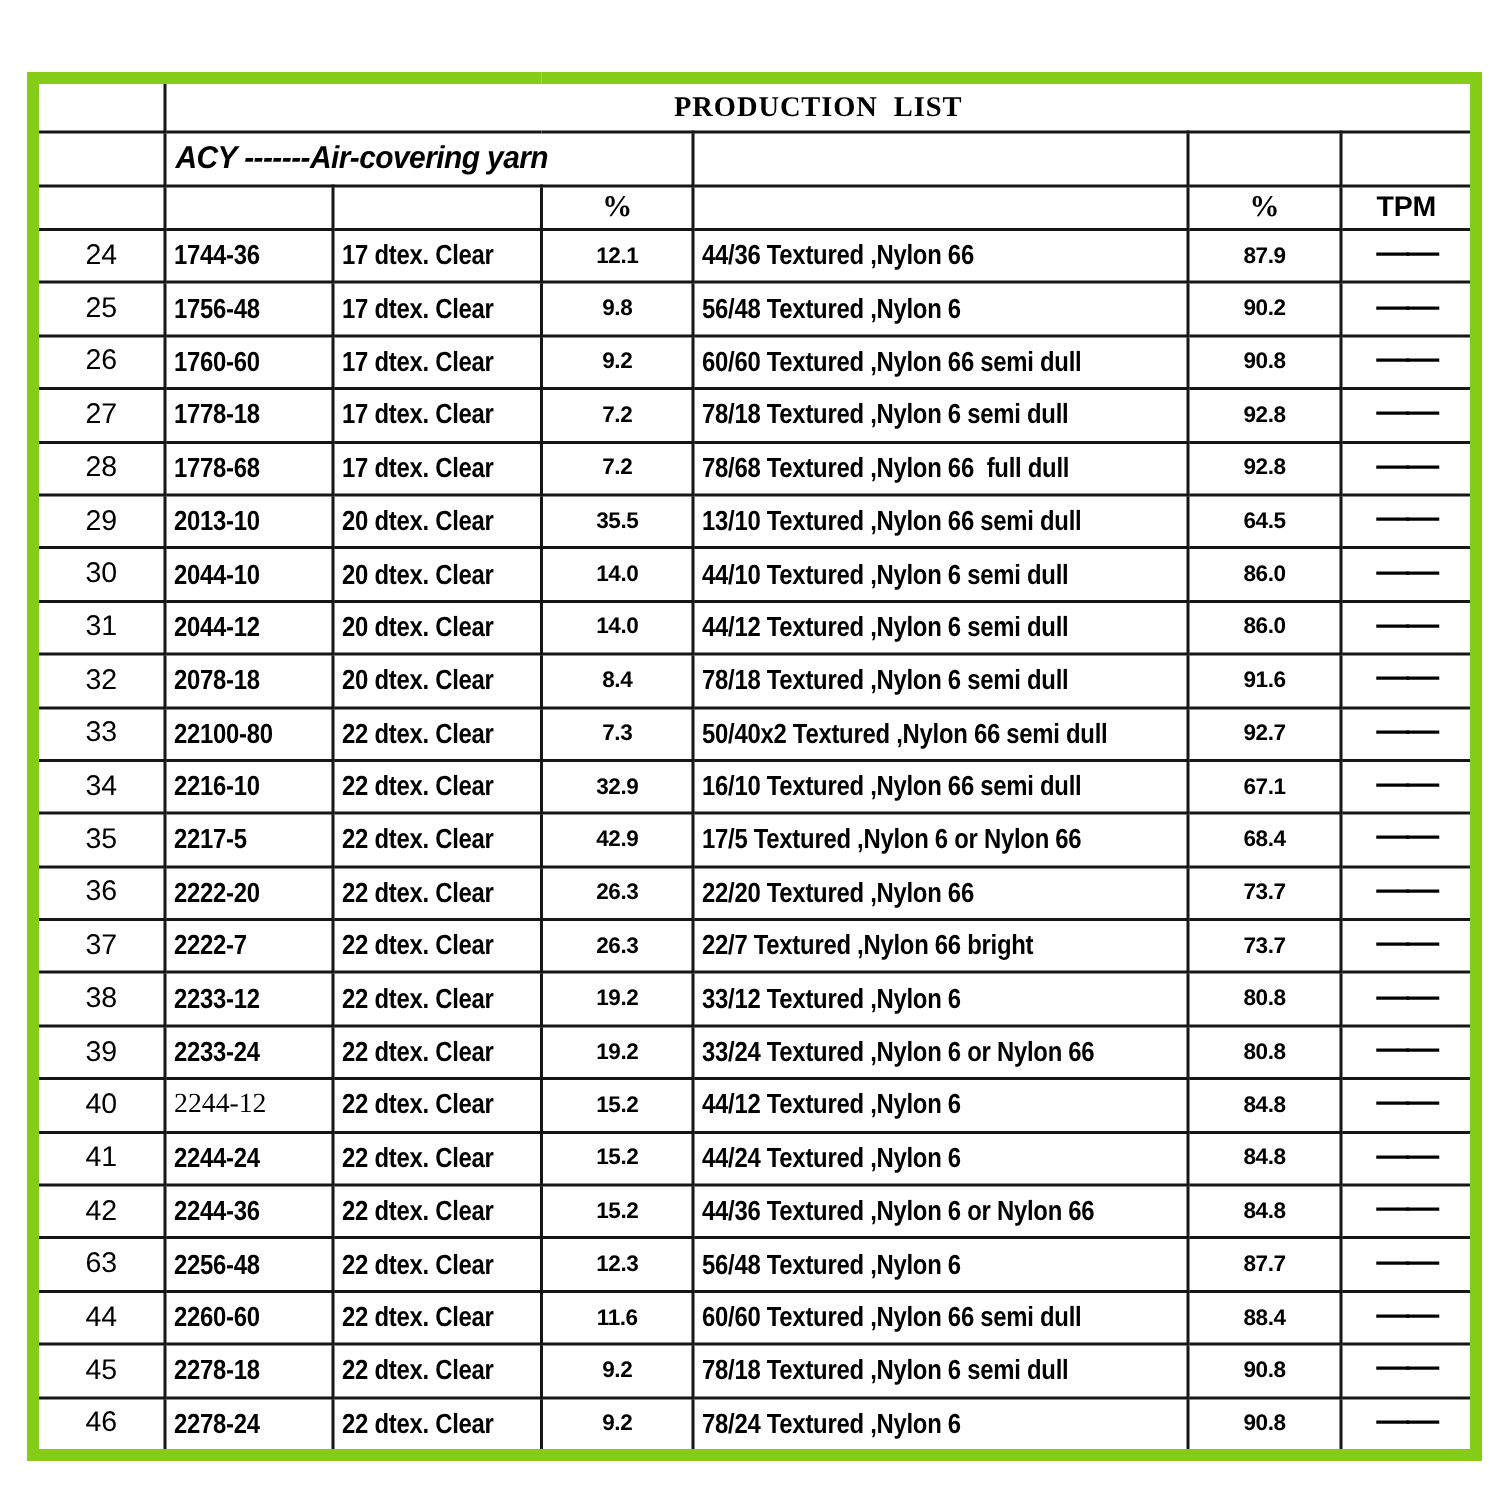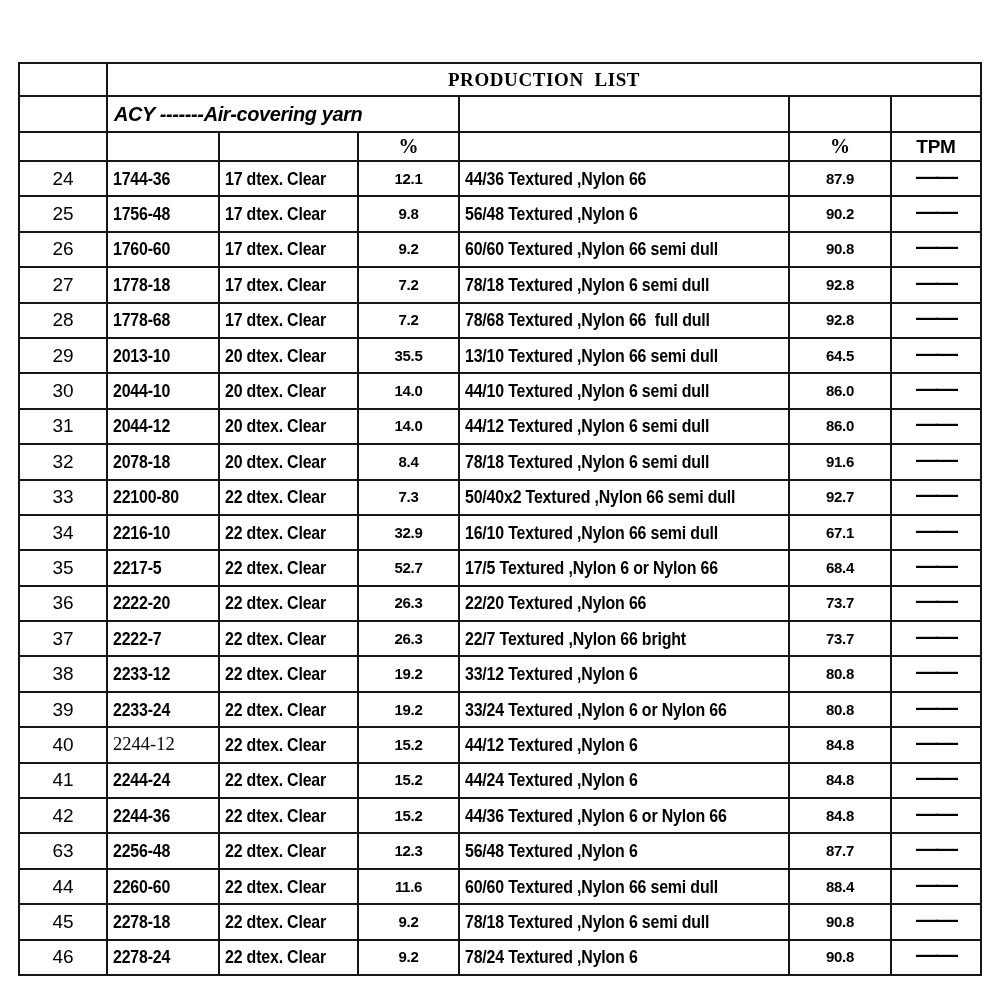--- a/index.html
+++ b/index.html
@@ -2,23 +2,23 @@
 <html><head>
 <meta charset="utf-8">
 <style>
   html,body{margin:0;padding:0;}
   body{
     width:1000px;height:1000px;background:#ffffff;position:relative;
     font-family:"Liberation Sans",sans-serif;color:#000;
   }
   .sheet{position:absolute;left:0;top:0;width:1000px;height:1000px;background:#fff;}
   table.prod{
-    position:absolute;left:18px;top:62px;width:962px;
+    position:absolute;left:18px;top:48px;width:962px;
     border-collapse:collapse;table-layout:fixed;
-    border:2px solid #84cc16;
+    border:8px solid #84cc16;
   }
   td{
     border:2px solid #161616;padding:0;vertical-align:middle;overflow:hidden;
     height:inherit;
   }
   tr.r1{height:31px}
   tr.r2{height:34px}
   tr.r3{height:31px}
   tr.r4{height:27px}
   tr.r-data{height:33.4px}
@@ -196,21 +196,21 @@
       <td class="left"><span>22 dtex. Clear</span></td>
       <td class="num"><span>32.9</span></td>
       <td class="left"><span>16/10 Textured ,Nylon 66 semi dull</span></td>
       <td class="num"><span>67.1</span></td>
       <td class="dash"><span>——</span></td>
     </tr>
         <tr class="r-data">
       <td class="no"><span>35</span></td>
       <td class="left"><span>2217-5</span></td>
       <td class="left"><span>22 dtex. Clear</span></td>
-      <td class="num"><span>52.7</span></td>
+      <td class="num"><span>42.9</span></td>
       <td class="left"><span>17/5 Textured ,Nylon 6 or Nylon 66</span></td>
       <td class="num"><span>68.4</span></td>
       <td class="dash"><span>——</span></td>
     </tr>
         <tr class="r-data">
       <td class="no"><span>36</span></td>
       <td class="left"><span>2222-20</span></td>
       <td class="left"><span>22 dtex. Clear</span></td>
       <td class="num"><span>26.3</span></td>
       <td class="left"><span>22/20 Textured ,Nylon 66</span></td>

